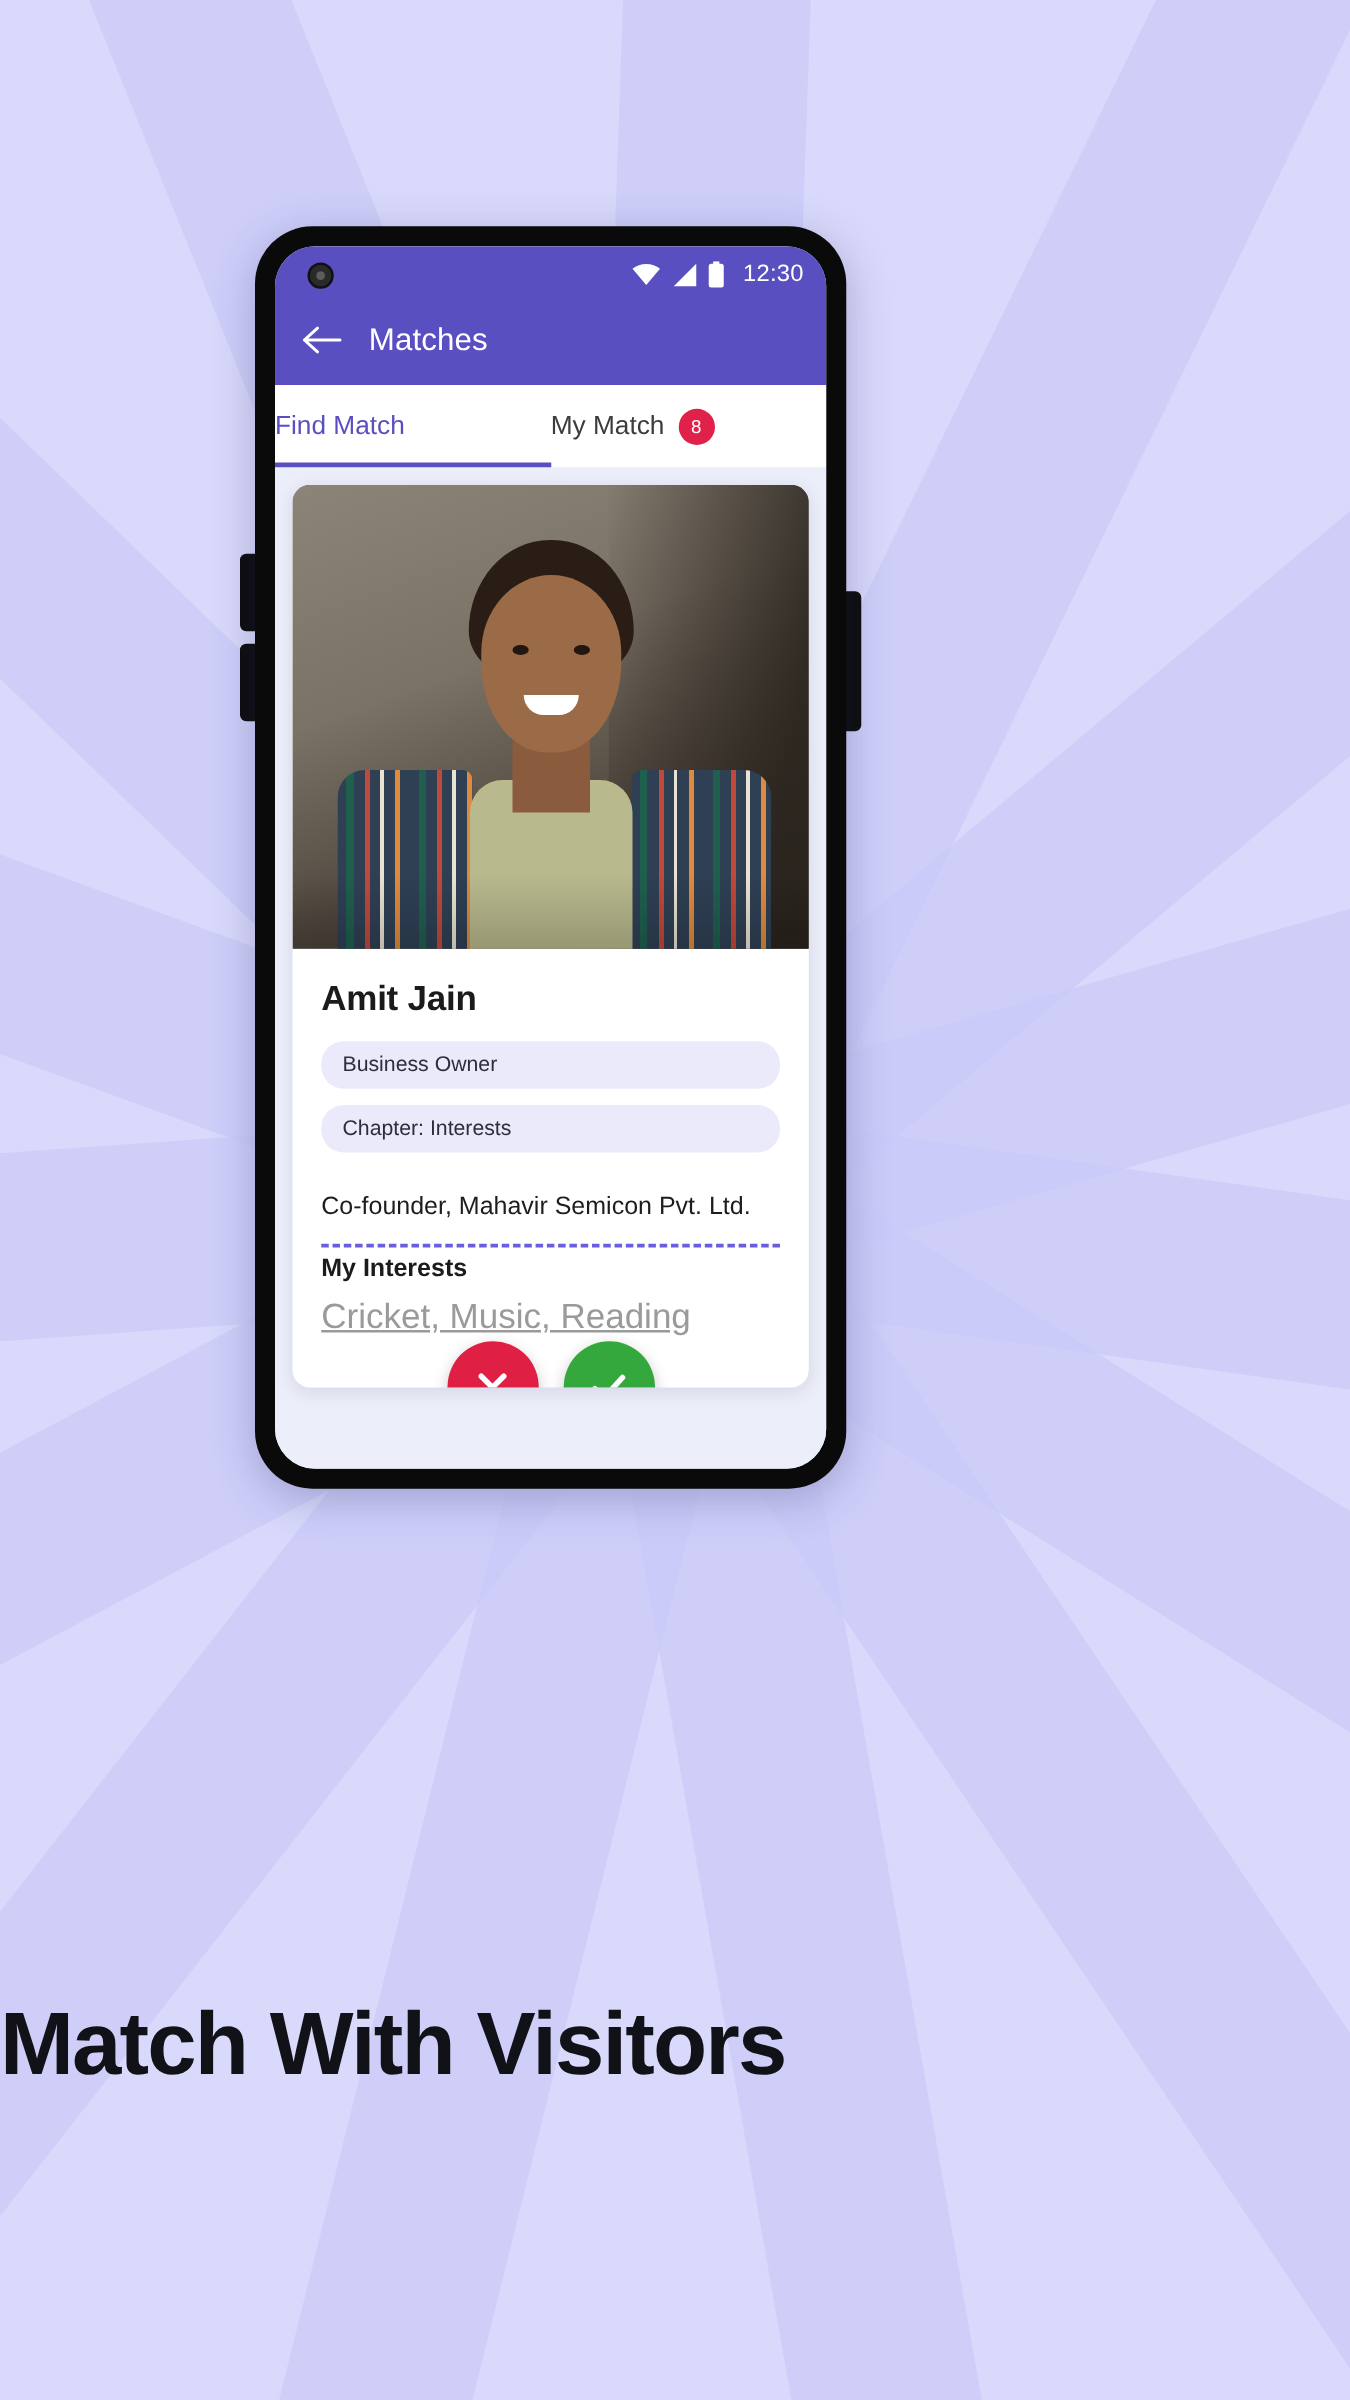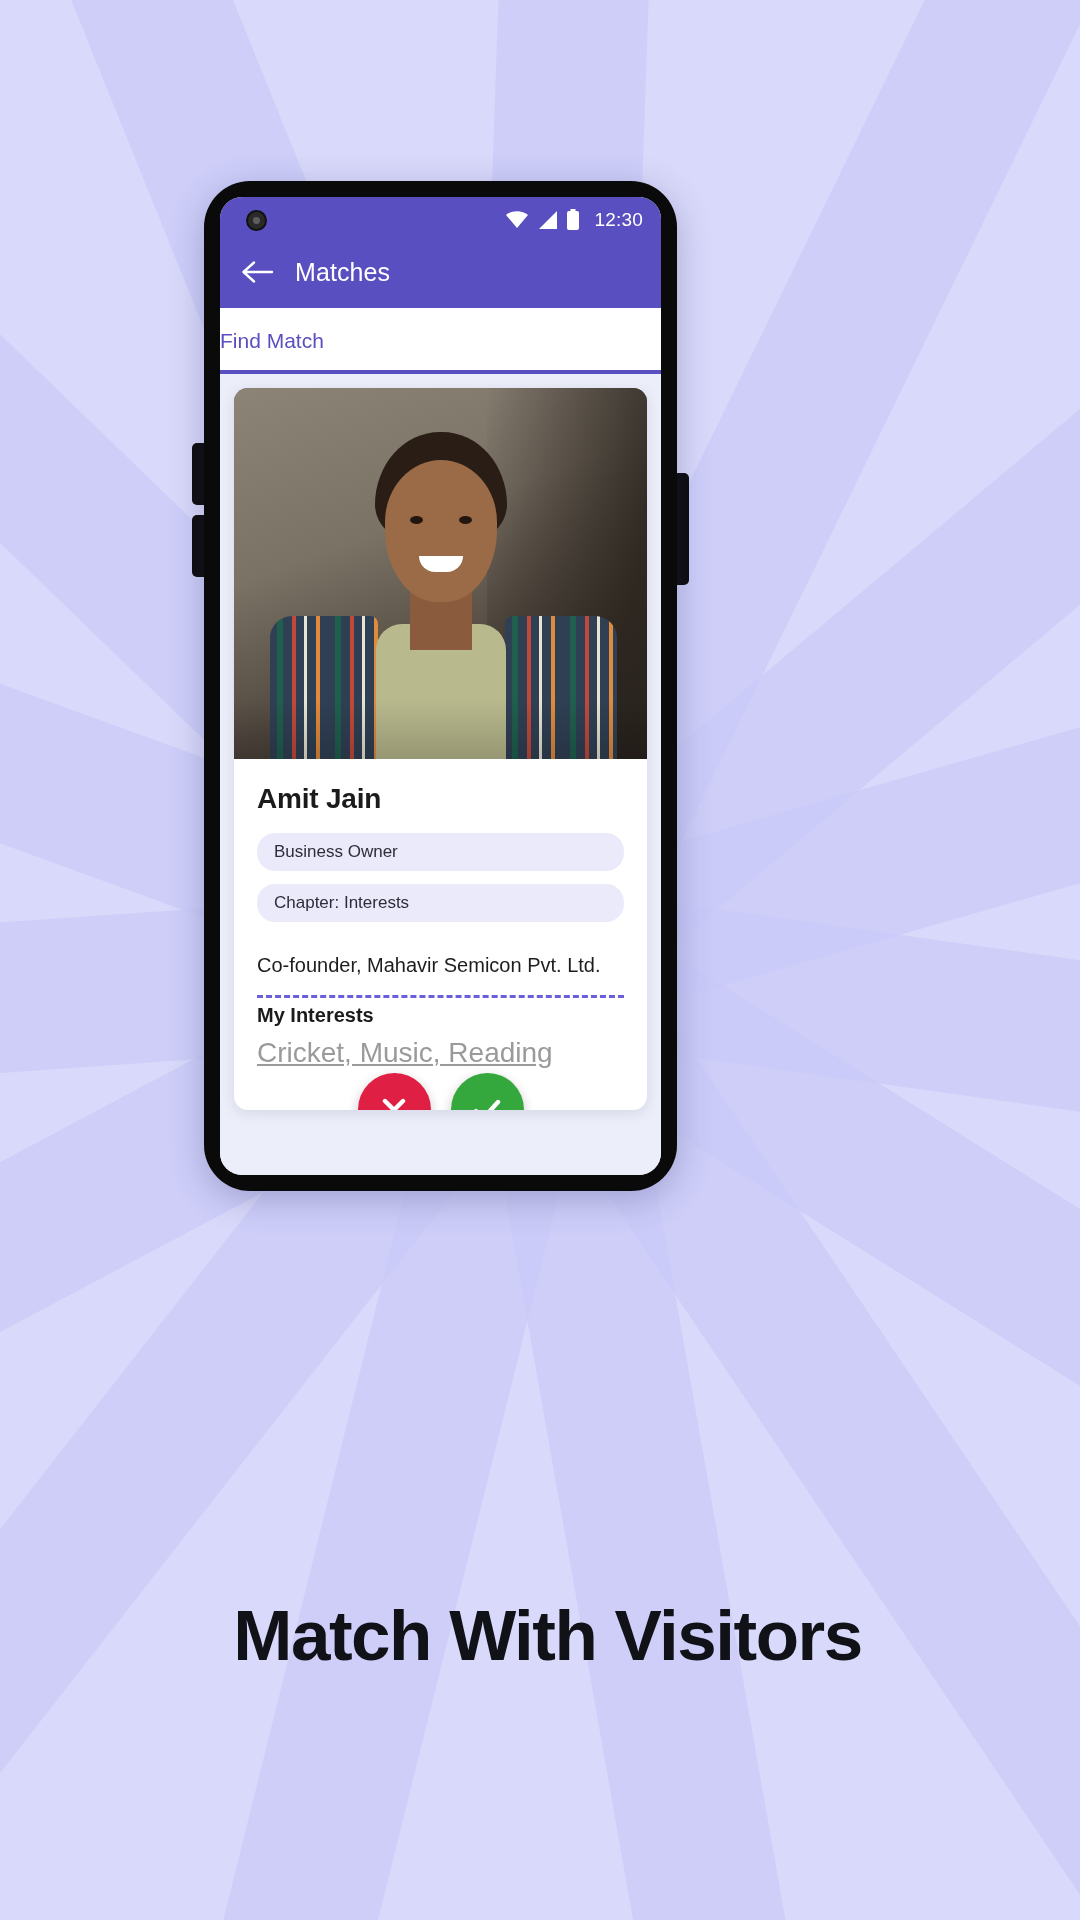--- a/index.html
+++ b/index.html
@@ -48,21 +48,21 @@
     box-shadow: 0 8px 34px rgba(60,60,120,0.30);
     z-index: 3;
   }
 
   #phone-screen {
     position: absolute;
     left: 16px;
     top: 16px;
     width: 441px;
     height: 978px;
-    border-radius: 22px;
+    border-radius: 32px;
     overflow: hidden;
     background: #ececf8;
   }
 
   
   .side-button {
     position: absolute;
     background: #0a0a0a;
     border-radius: 4px;
     z-index: 2;
@@ -342,27 +342,26 @@
     cursor: pointer;
   }
   #reject-button { background: #e01f45; }
   #accept-button { background: #34a83c; }
 
   
   #headline {
     position: absolute;
     left: 0; right: 0;
     top: 1595px;
-    text-align: center;
+    text-align: left;
     font-size: 71px;
     font-weight: bold;
     color: #111118;
     letter-spacing: -1.5px;
     z-index: 4;
-    margin-left: 15px;
   }
 </style>
 </head>
 <body>
 
 <div id="bg-sunburst">
   <div class="ray" style="transform:rotate(8deg)"></div>
   <div class="ray" style="transform:rotate(32deg)"></div>
   <div class="ray" style="transform:rotate(56deg)"></div>
   <div class="ray" style="transform:rotate(80deg)"></div>
@@ -413,20 +412,24 @@
           </svg>
         </div>
         <div id="app-title">Matches</div>
       </div>
     </div>
 
     <div id="tab-bar">
       <div class="tab active">
         <span>Find Match</span>
       </div>
+      <div class="tab inactive">
+        <span>My Match</span>
+        <span id="tab-badge">8</span>
+      </div>
     </div>
 
     <div id="match-body">
 
       <div id="match-card">
 
         <div id="profile-photo">
           <div id="photo-bg"></div>
           <div id="photo-bg-blur"></div>
           <div class="photo-shirt-panel" id="photo-shirt-left"></div>

